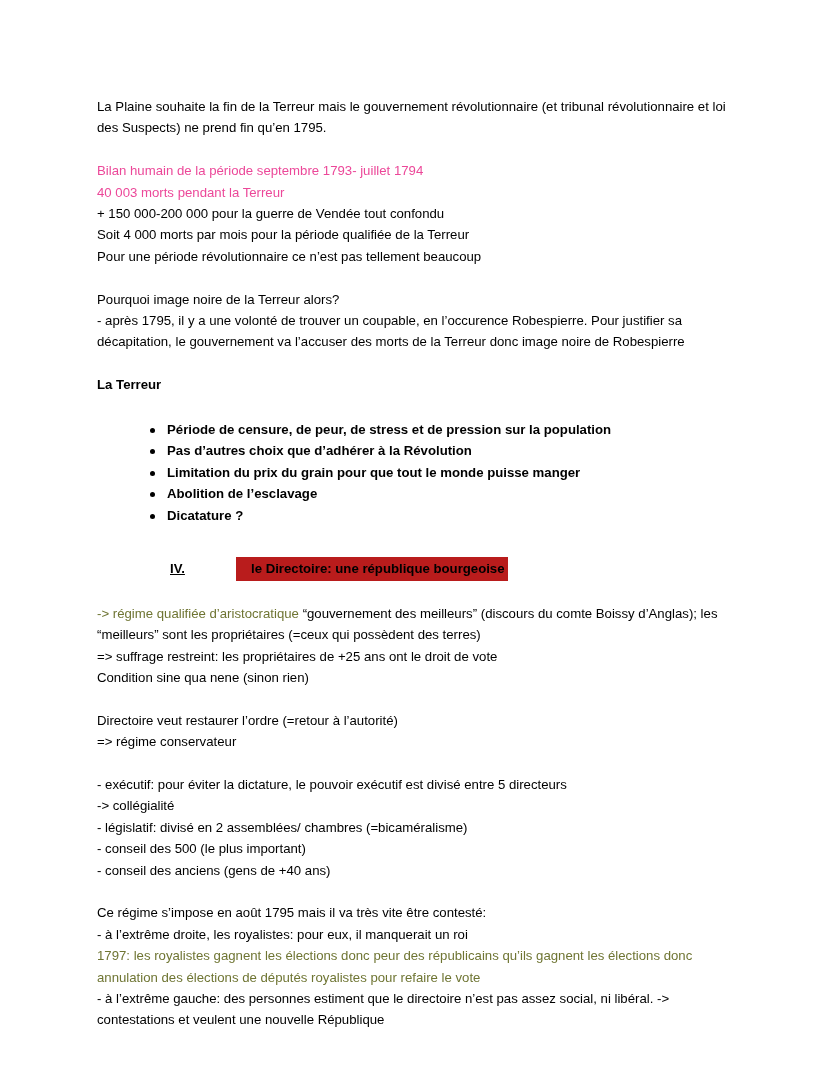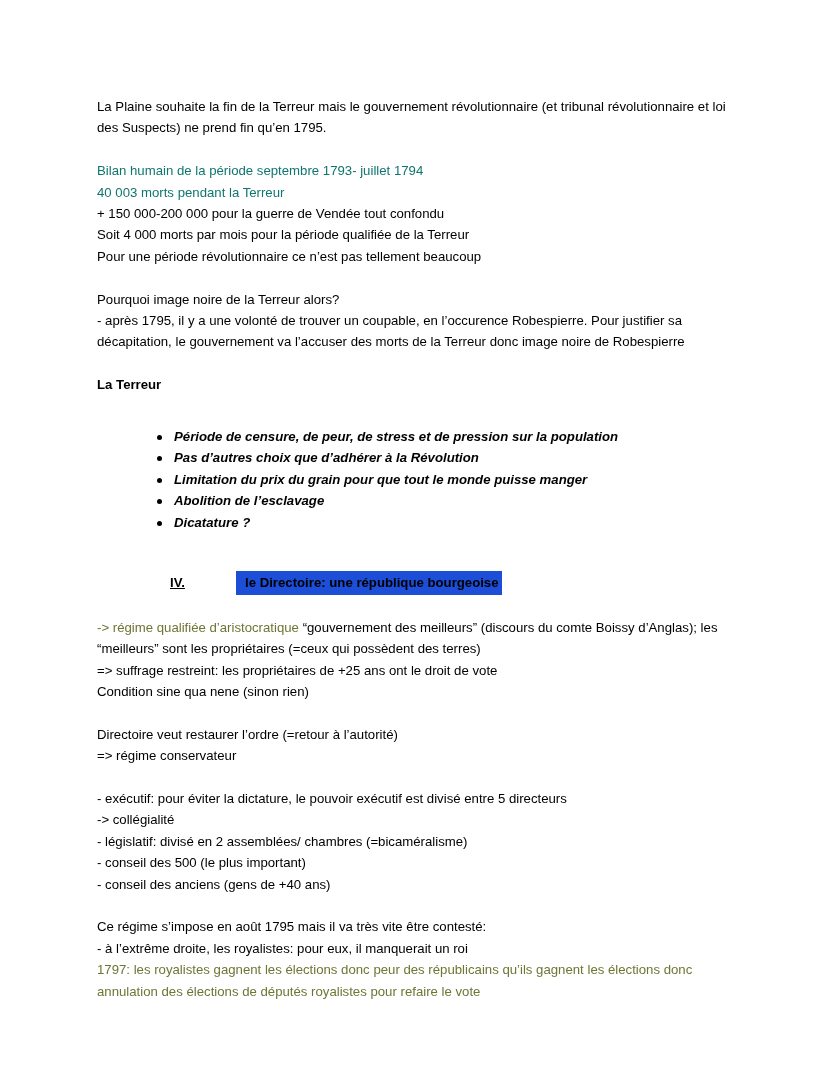--- a/index.html
+++ b/index.html
@@ -31,40 +31,39 @@
     margin: 0;
     padding: 0;
   }
   .spacer {
     height: 21.4px;
   }
   .spacer-sm {
     height: 14px;
   }
   .red {
-    color: #0f766e;
+    color: #ec4899;
   }
   .olive {
     color: #6f7533;
   }
   .bold {
     font-weight: bold;
   }
   .italic {
   }
   .ind1 { padding-left: 31px; }
   .ind2 { padding-left: 71px; }
   .ind3 { padding-left: 81px; }
   .ind-sm { padding-left: 9px; }
 
   ul.bullets {
-    margin: 16px;
+    margin: 9px;
     padding: 0 0 0 44px;
     list-style: none;
-    font-style: italic;
   }
   ul.bullets li {
     position: relative;
     font-weight: bold;
     line-height: 21.6px;
     padding-left: 17px;
   }
   ul.bullets li::before {
     content: "";
     position: absolute;
@@ -82,22 +81,22 @@
     padding-left: 73px;
     font-weight: bold;
     line-height: 21.4px;
   }
   .section-head .numeral {
     width: 66px;
     flex: 0 0 66px;
     text-decoration: underline;
   }
   .section-head .title {
-    background: #1d4ed8;
-    padding: 1px 3px 2px 9px;
+    background: #b91c1c;
+    padding: 1px 3px 2px 15px;
   }
 </style>
 </head>
 <body>
 
 <div class="page">
   <div class="doc">
 
     <p class="para">La Plaine souhaite la fin de la Terreur mais le gouvernement révolutionnaire (et tribunal révolutionnaire et loi des Suspects)  ne prend fin qu’en 1795.</p>
 
@@ -156,15 +155,16 @@
     <p class="para ind3">-&gt; collégialité</p>
     <p class="para ind-sm">- législatif: divisé en 2 assemblées/ chambres (=bicaméralisme)</p>
     <p class="para ind3">- conseil des 500 (le plus important)</p>
     <p class="para ind3">- conseil des anciens (gens de +40 ans)</p>
 
     <div class="spacer"></div>
 
     <p class="para">Ce régime s’impose en août 1795 mais il va très vite être contesté:</p>
     <p class="para ind-sm">- à l’extrême droite, les royalistes: pour eux, il manquerait un roi</p>
     <p class="para olive">1797: les royalistes gagnent les élections donc peur des républicains qu’ils gagnent les élections donc annulation des élections de députés royalistes pour refaire le vote</p>
+    <p class="para ind-sm">- à l’extrême gauche: des personnes estiment que le directoire n’est pas assez social, ni libéral. -&gt; contestations et veulent une nouvelle République</p>
 
   </div>
 </div>
 
 </body></html>

